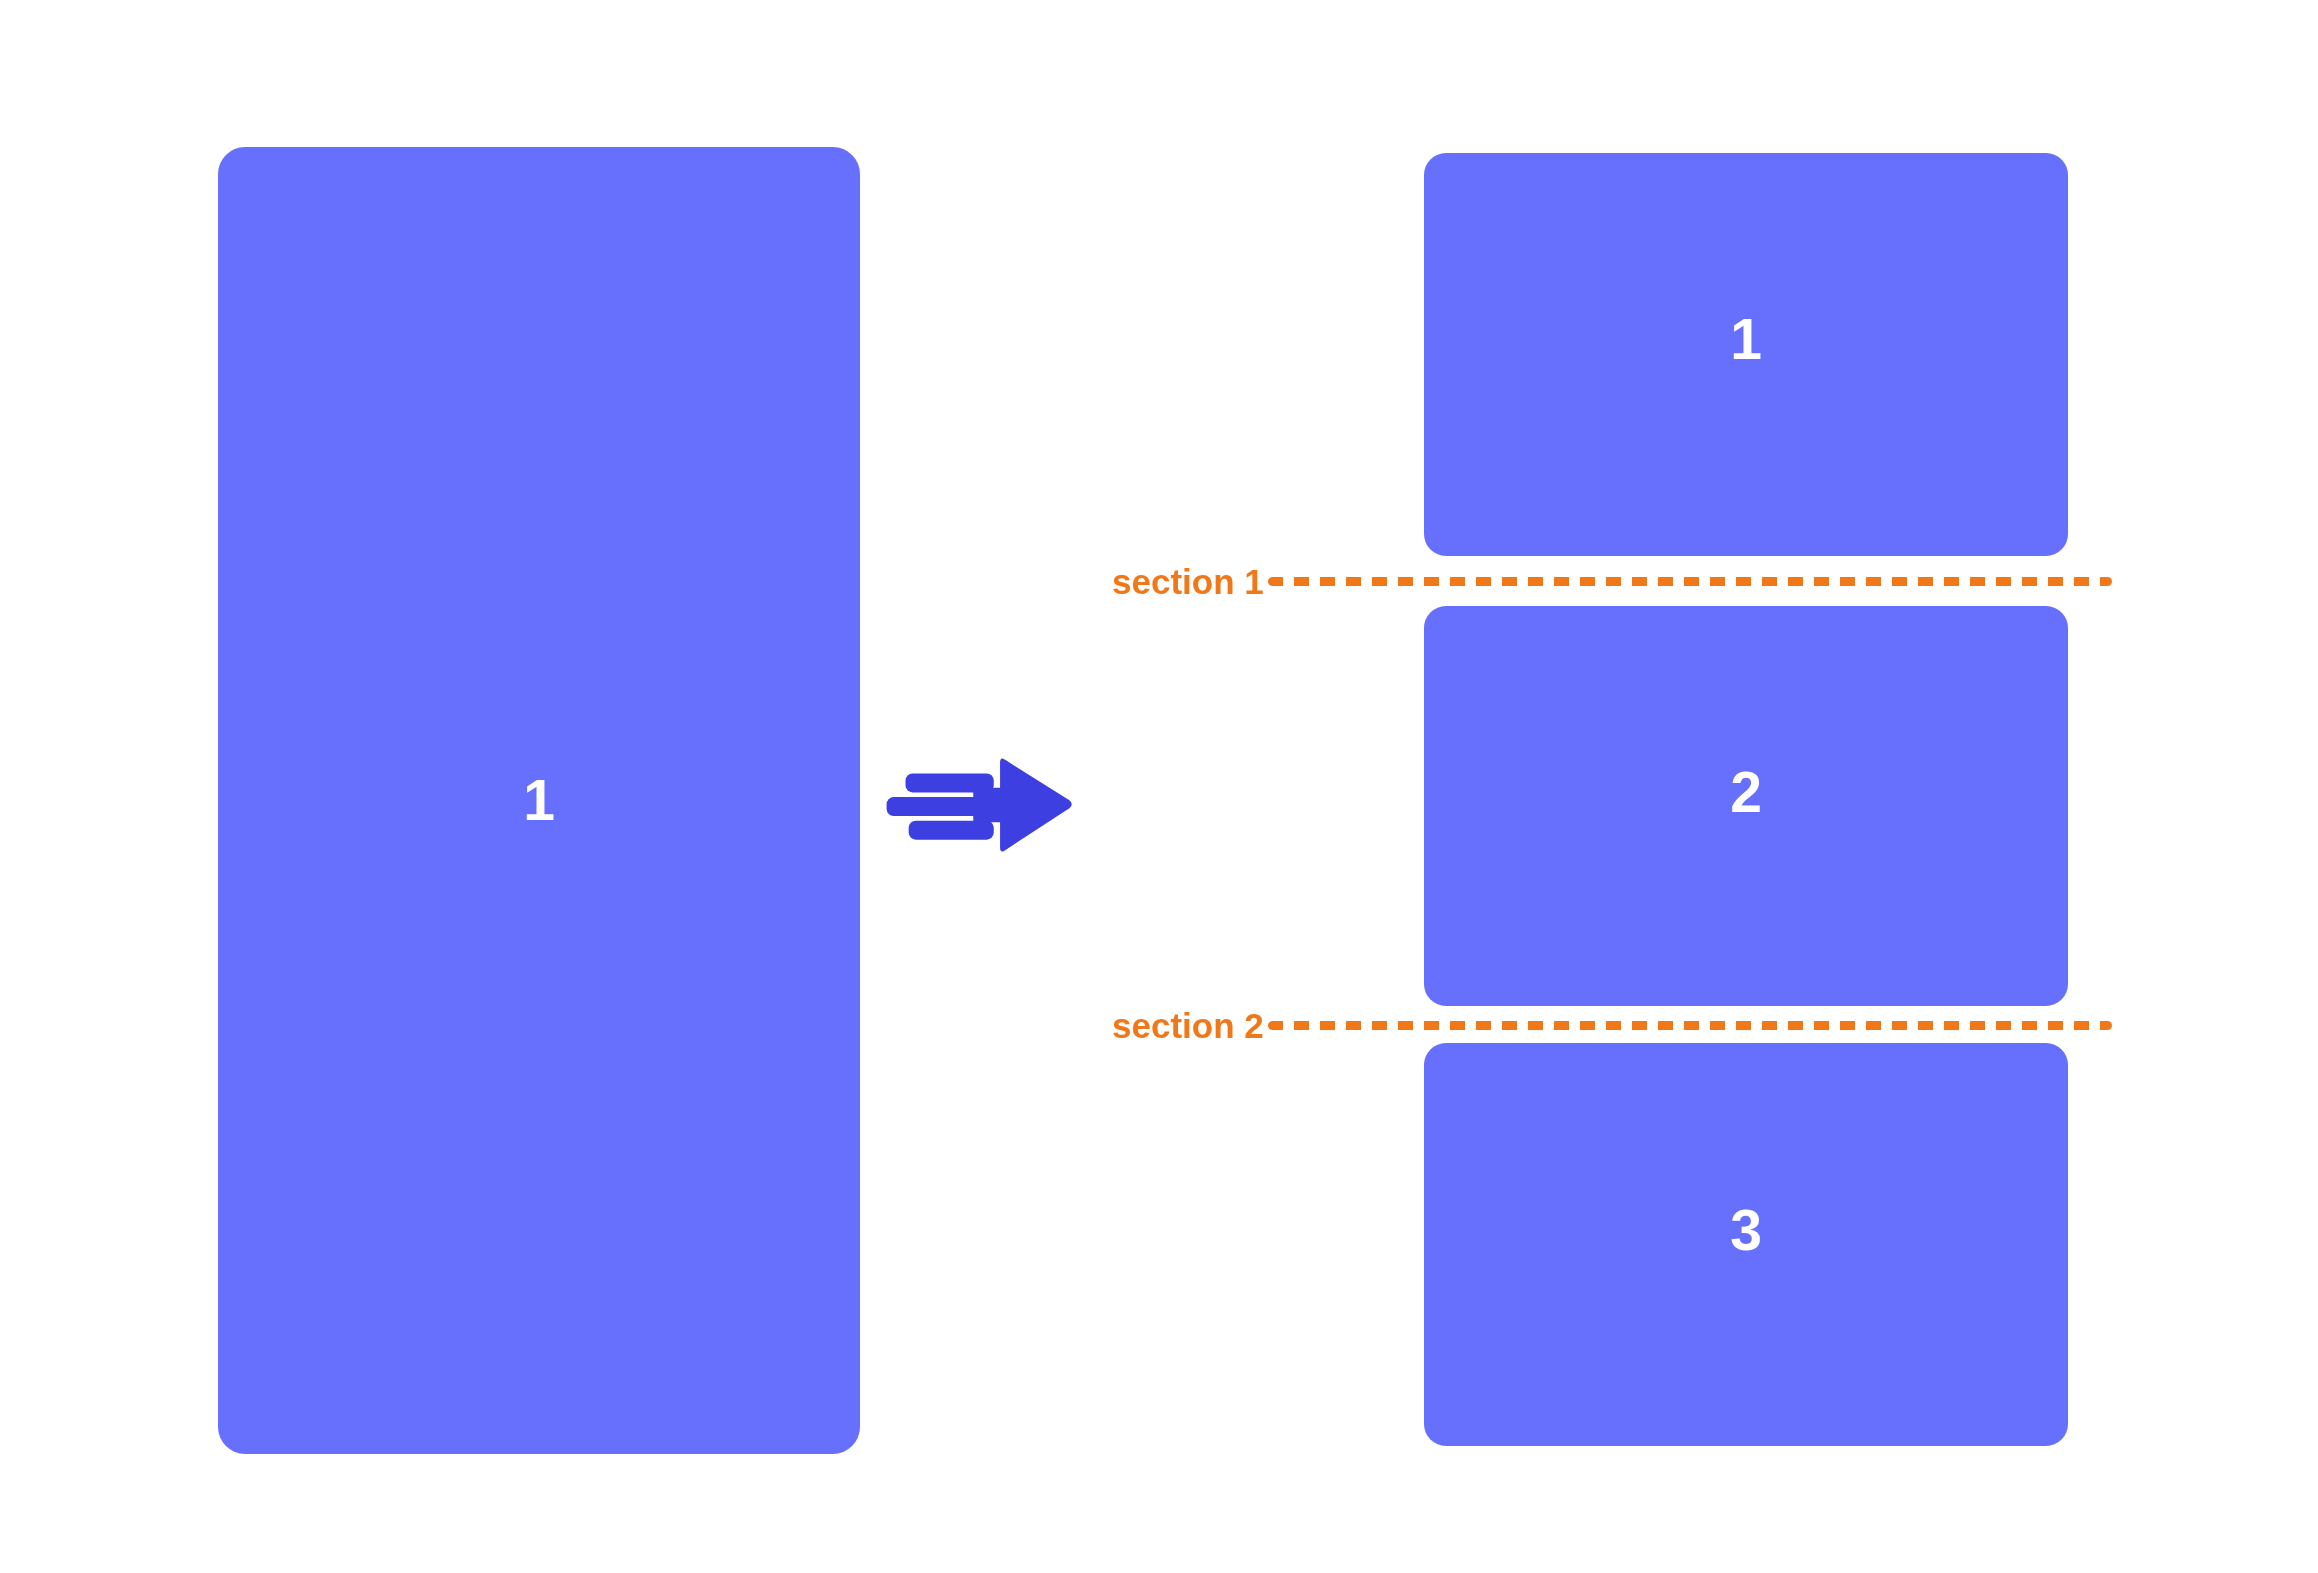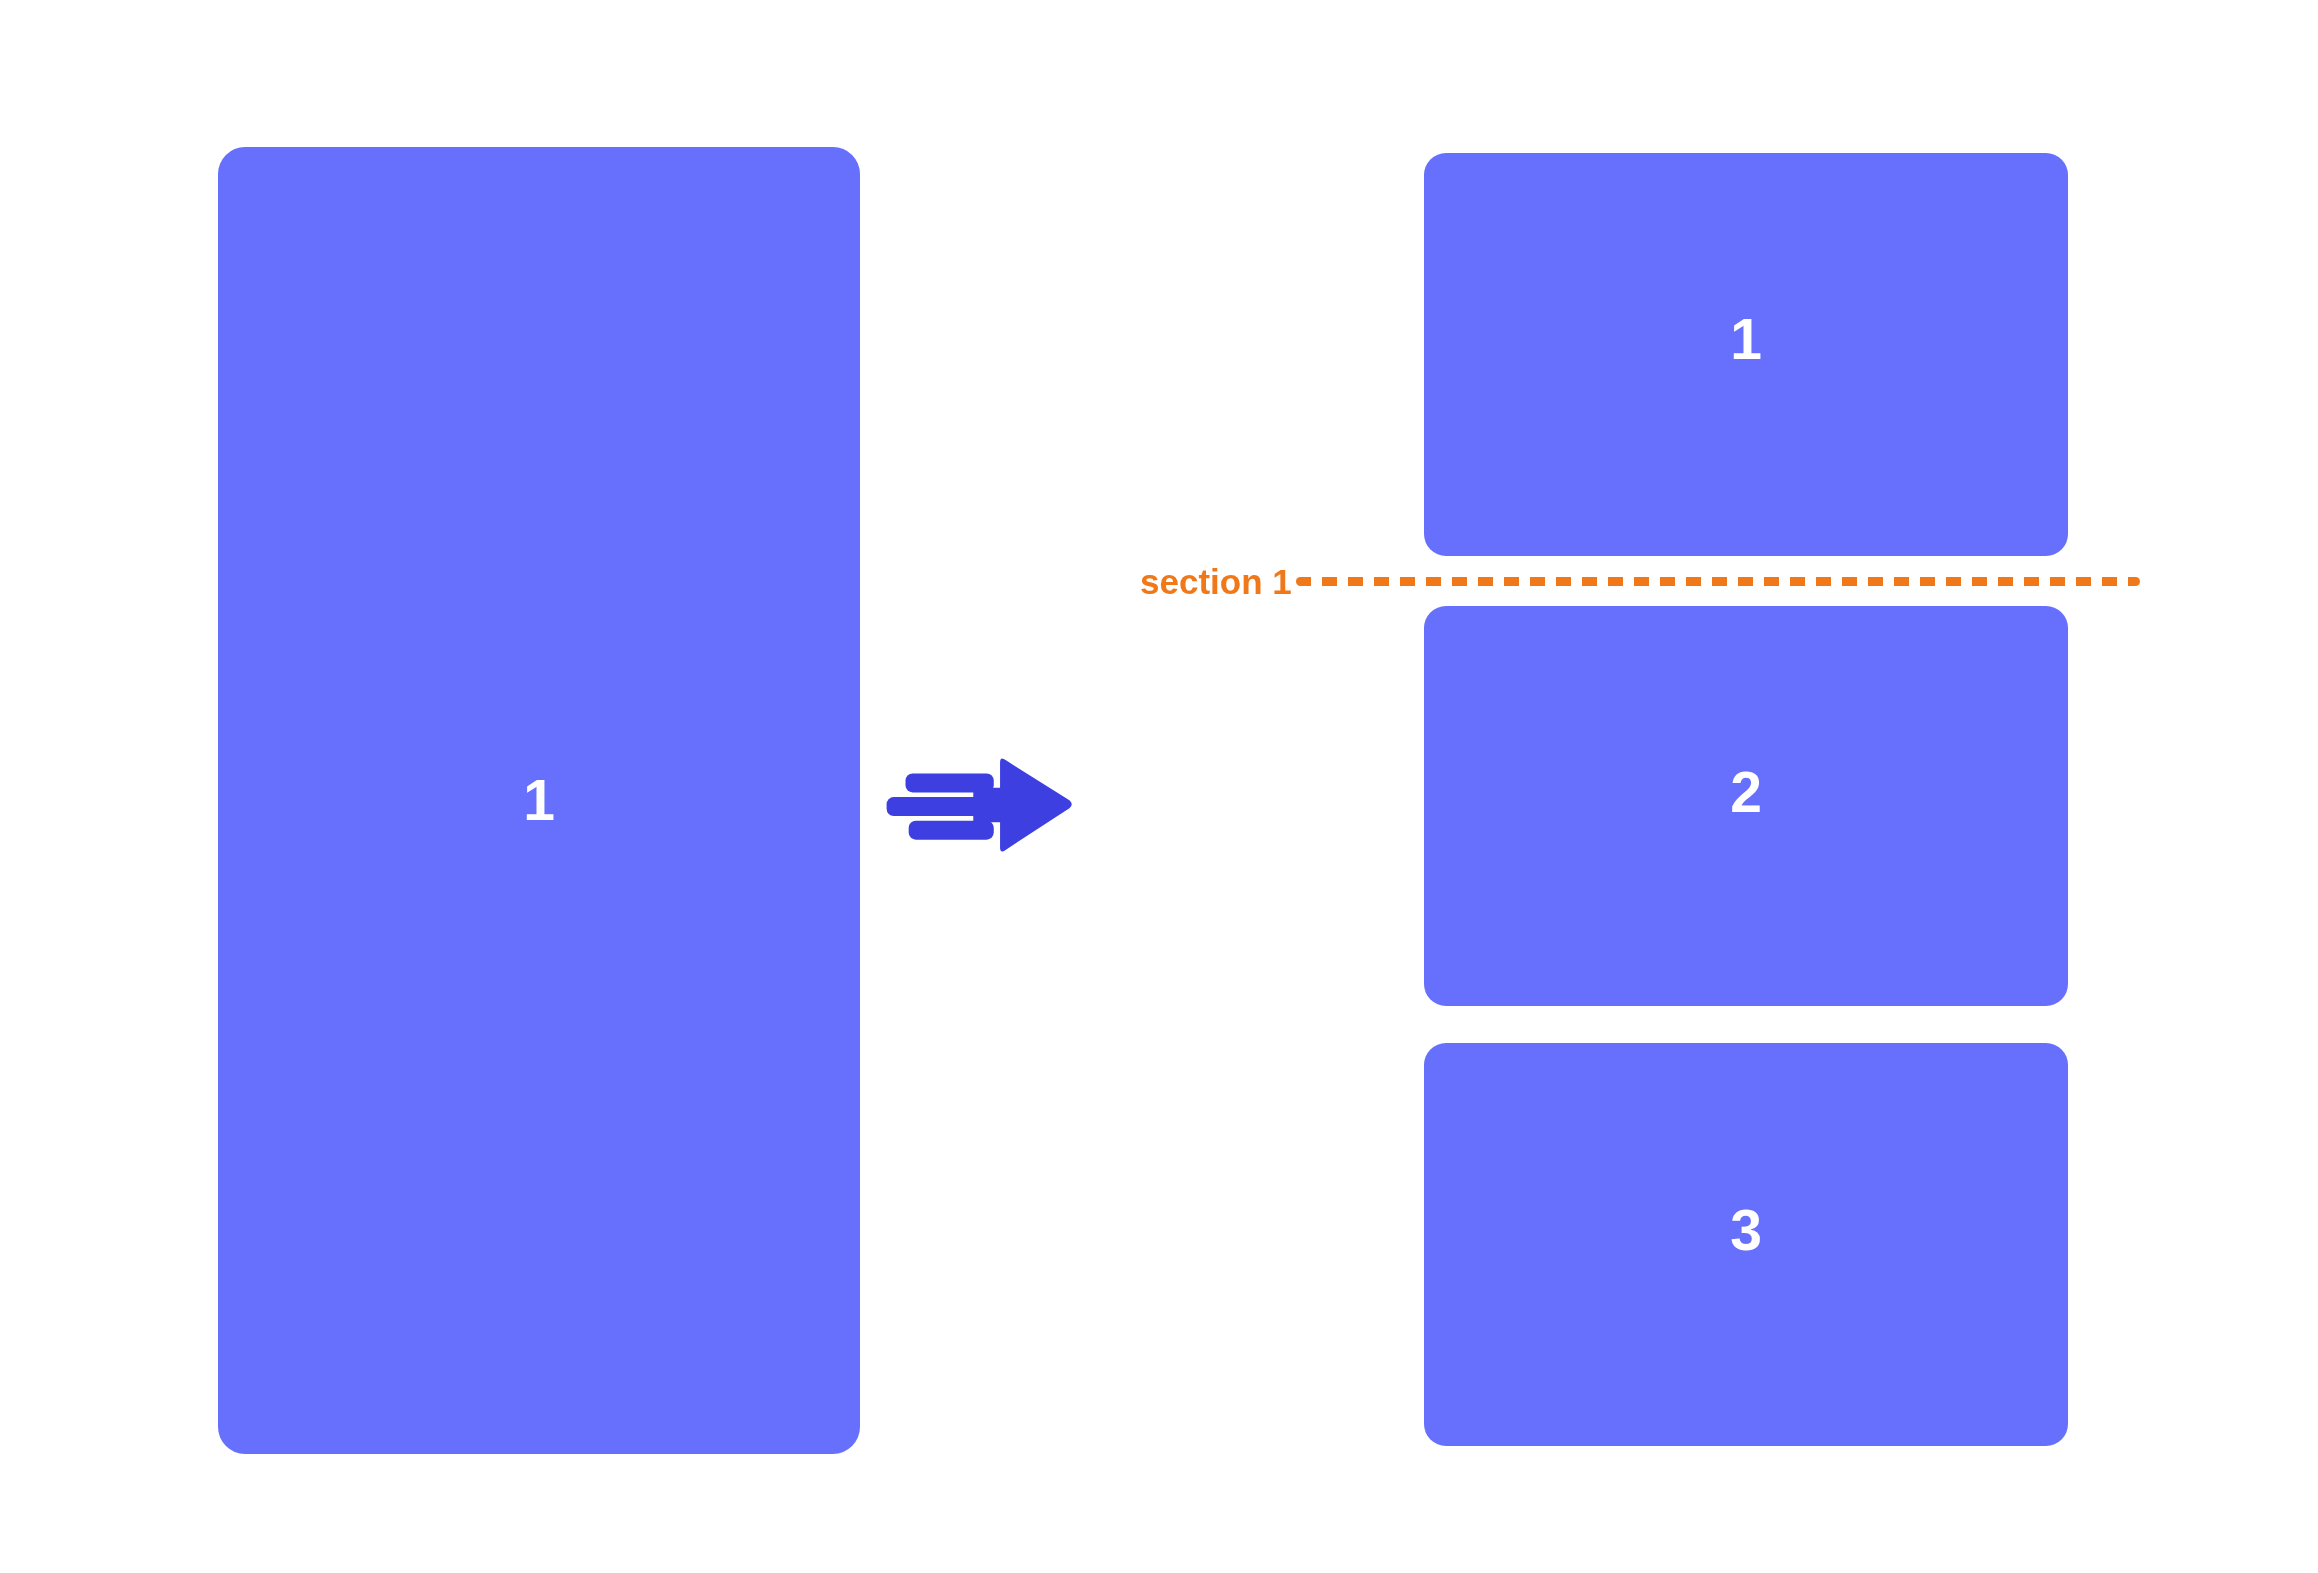--- a/index.html
+++ b/index.html
@@ -77,21 +77,20 @@
   }
 
   
   .section-divider {
     position: absolute;
     left: 1112px;
     width: 1000px;
     height: 47px;
     display: flex;
     align-items: center;
-    margin-left: 28px;
   }
   #section-divider-1 { top: 558px; }
   #section-divider-2 { top: 1002px; }
 
   .section-label {
     color: #F07818;
     font-weight: bold;
     font-size: 35px;
     line-height: 1;
     white-space: nowrap;
@@ -180,15 +179,19 @@
 
   <div class="box result-box" id="result-box-3" style="background: rgb(102, 112, 252);">
     <span class="box-label" style="color: rgb(255, 255, 255);">3</span>
   </div>
 
   <div class="section-divider" id="section-divider-1">
     <span class="section-label" style="color: rgb(240, 120, 24);">section 1</span>
     <span class="section-dash-line"></span>
   </div>
 
+  <div class="section-divider" id="section-divider-2">
+    <span class="section-label" style="color: rgb(240, 120, 24);">section 2</span>
+    <span class="section-dash-line"></span>
+  </div>
 
 </div>
 
 
 </body></html>

